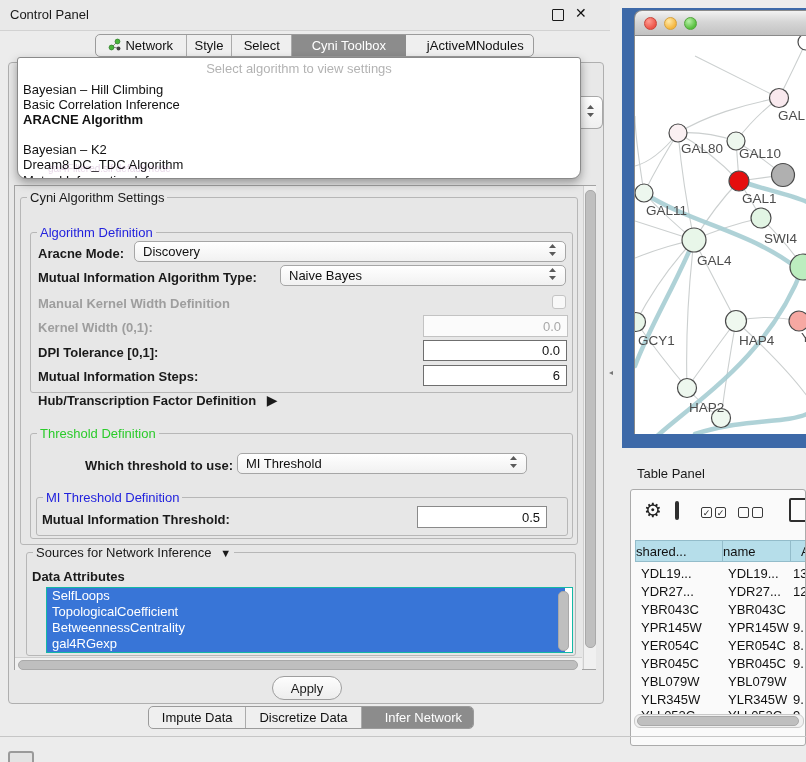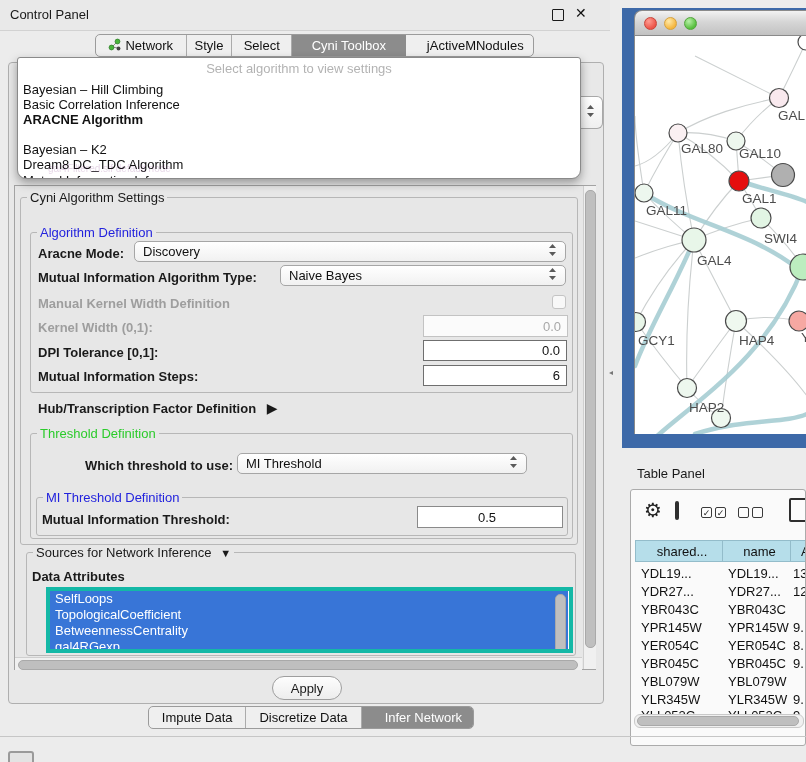--- a/index.html
+++ b/index.html
@@ -28,21 +28,21 @@
   .combo{display:flex;align-items:center;border:1px solid #A6A6A6;border-radius:5px;
          background:linear-gradient(#FFFFFF,#F1F1F1);box-sizing:border-box;padding:0 8px;justify-content:space-between;}
   .combo .cval{font-size:13px;color:#111;}
   .field{border:1px solid #6F6F6F;background:#FFF;box-sizing:border-box;font-size:13px;color:#111;
          display:flex;align-items:center;justify-content:flex-end;padding-right:6px;}
   .field.dis{border:1px solid #C3C3C3;color:#A8A8A8;background:#FBFBFB;}
   .checkbox{width:14px;height:14px;border:1px solid #C4C4C4;border-radius:3px;background:#F8F8F8;box-sizing:border-box;}
   .vsb-track{background:#F0F0F0;border-left:1px solid #CFCFCF;}
   .sb-thumb{background:#BFBFBF;border:1px solid #A9A9A9;border-radius:5px;}
   .hsb-track{background:#F0F0F0;border-top:1px solid #CFCFCF;}
-  .attr-list{background:#ffffff;border:4px solid #14b8a6;box-sizing:border-box;overflow:hidden;}
+  .attr-list{background:#ffffff;border:1px solid #14b8a6;box-sizing:border-box;overflow:hidden;}
   .attr-item{height:16px;line-height:16px;background:#3875D7;color:#FFF;font-size:13px;padding-left:5px;width:513px;}
   .apply-btn{display:flex;align-items:center;justify-content:center;border:1px solid #9E9E9E;border-radius:12px;
              background:linear-gradient(#FDFDFD,#EDEDED);font-size:13px;}
   
   .dd-overlay{left:17px;top:57px;width:562px;height:120px;background:#FFF;border:1px solid #8A8A8A;
               border-radius:3px 3px 9px 9px;box-shadow:0 4px 10px rgba(0,0,0,0.35);z-index:20;overflow:hidden;}
   .dd-placeholder{position:absolute;top:3px;left:0;width:100%;text-align:center;color:#B3B3B3;font-size:13px;}
   .dd-item{position:absolute;left:5px;font-size:13px;color:#111;white-space:nowrap;}
   .dd-ghost{position:absolute;left:30px;top:105px;font-size:10px;color:#701a75;opacity:0.18;white-space:nowrap;}
   .combo-frag{left:578px;top:96px;width:24px;height:31px;border:1px solid #A8A8A8;border-left:none;
@@ -61,21 +61,21 @@
   .tp-title{left:637px;top:466px;font-size:13px;color:#1A1A1A;}
   .tp-box{left:630px;top:489px;width:176px;height:257px;background:#FAFAFA;border:1px solid #ABABAB;border-radius:3px;
           box-sizing:border-box;overflow:hidden;}
   .gear{font-family:"DejaVu Sans",sans-serif;font-size:20px;color:#222;line-height:20px;}
   .split-icon{width:17px;height:16px;border:2px solid #2E2E2E;border-radius:2px;box-sizing:border-box;position:relative;}
   .split-icon:after{content:"";position:absolute;left:50%;top:0;width:2px;height:100%;background:#2E2E2E;}
   .mini-cb{width:11px;height:11px;border:1.5px solid #3A3A3A;border-radius:2px;box-sizing:border-box;
            display:flex;align-items:center;justify-content:center;font-size:9px;color:#222;background:#FCFCFC;}
   .page-icon{width:20px;height:24px;border:2px solid #2E2E2E;border-radius:2px;background:#FCFCFC;box-sizing:border-box;}
   .th-cell{position:absolute;top:0;height:22px;background:#B6DEEA;border:1px solid #93BCCA;box-sizing:border-box;
-           display:flex;align-items:center;justify-content:center;padding-right:6px;font-size:13px;color:#111;padding-left:12px;}
+           display:flex;align-items:center;justify-content:flex-start;padding-right:6px;font-size:13px;color:#111;}
   .tr-cell{position:absolute;font-size:13px;color:#111;white-space:nowrap;}
   .divider-line{left:0;top:736px;width:806px;height:1px;background:#C6C6C6;}
   .bl-square{left:8px;top:751px;width:26px;height:16px;border:2px solid #9A9A9A;border-radius:3px;background:#E3E3E3;box-sizing:border-box;}
   .notch{left:2px;top:0;width:2px;height:8px;background:#555;}
   .div-arrow{left:609px;top:368px;font-size:8px;color:#777;}
 </style>
 </head>
 <body>
 
 <div id="root">
@@ -155,42 +155,42 @@
   <span class="abs lbl" style="left:38px;top:345px;">DPI Tolerance [0,1]:</span>
   <div class="abs field" style="left:423px;top:340px;width:144px;height:21px;">
     <span>0.0</span>
   </div>
 
   <span class="abs lbl" style="left:38px;top:369px;">Mutual Information Steps:</span>
   <div class="abs field" style="left:423px;top:365px;width:144px;height:21px;">
     <span>6</span>
   </div>
 
-  <span class="abs lbl" style="left:38px;top:400px;">
+  <span class="abs lbl" style="left:38px;top:392px;">
     <span>Hub/Transcription Factor Definition</span>
     <span style="font-size:14px;margin-left:7px;">▶</span>
   </span>
 
   <div class="abs gb" style="left:30px;top:433px;width:543px;height:106px;">
     <span class="gb-label" style="color:#2BCB2B;">Threshold Definition</span>
   </div>
   <span class="abs lbl" style="left:85px;top:458px;">Which threshold to use:</span>
   <div class="abs gb" style="left:36px;top:497px;width:532px;height:39px;">
     <span class="gb-label" style="color:#2222DD;">MI Threshold Definition</span>
   </div>
 
   <div class="abs combo" style="left:237px;top:453px;width:290px;height:21px;">
     <span class="cval">MI Threshold</span>
     <span><svg width="9" height="12">
           <path d="M4.5 0 L8 4 L1 4 Z" fill="#5A5A5A"></path>
           <path d="M4.5 12 L8 8 L1 8 Z" fill="#5A5A5A"></path>
         </svg></span>
   </div>
   <span class="abs lbl" style="left:42px;top:512px;">Mutual Information Threshold:</span>
-  <div class="abs field" style="left:417px;top:506px;width:146px;height:22px;border-color:#8A8A8A;justify-content:center;">
+  <div class="abs field" style="left:417px;top:506px;width:130px;height:22px;border-color:#8A8A8A;">
     <span>0.5</span>
   </div>
 
   <div class="abs gb" style="left:26px;top:552px;width:550px;height:104px;">
     <span class="gb-label">
       <span>Sources for Network Inference</span>
       <span style="font-size:11px;margin-left:5px;">▼</span>
     </span>
   </div>
   <span class="abs lbl" style="left:32px;top:569px;">Data Attributes</span>

